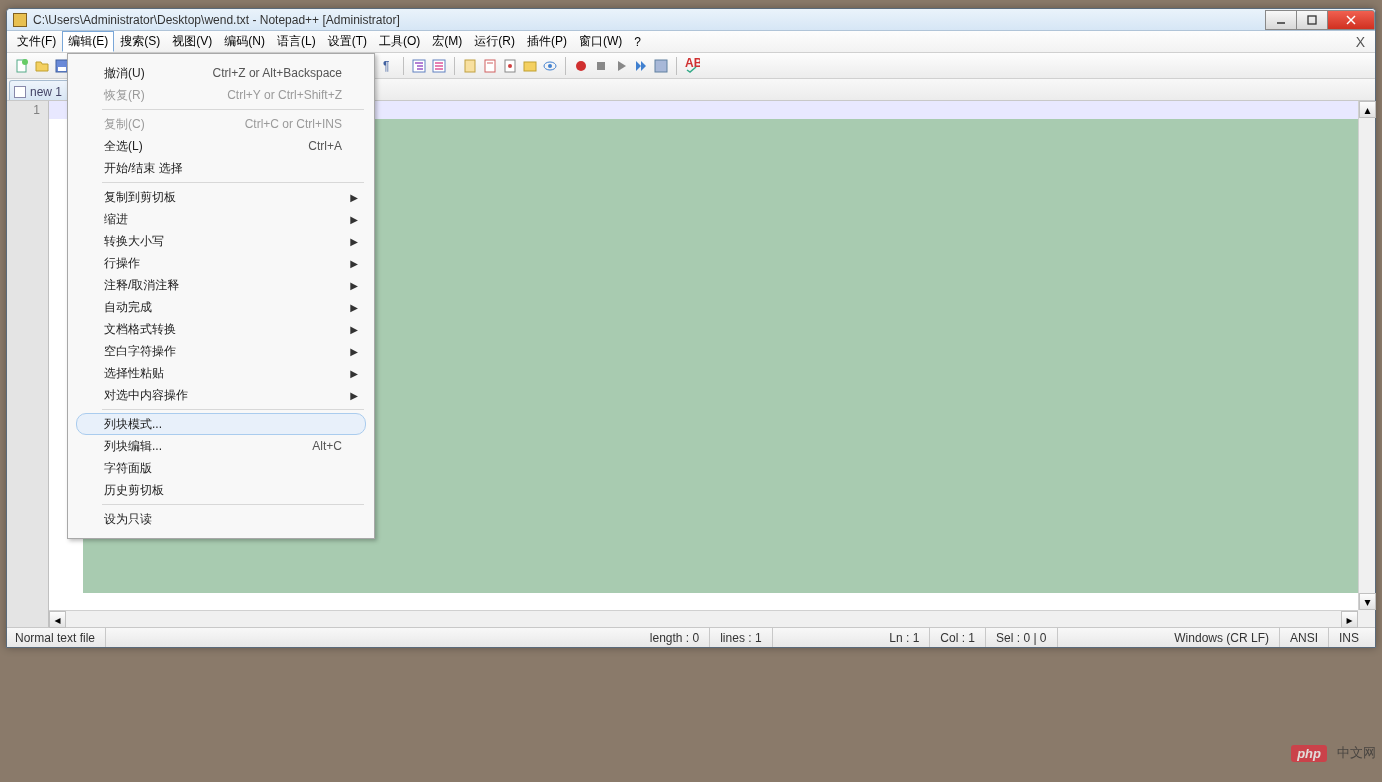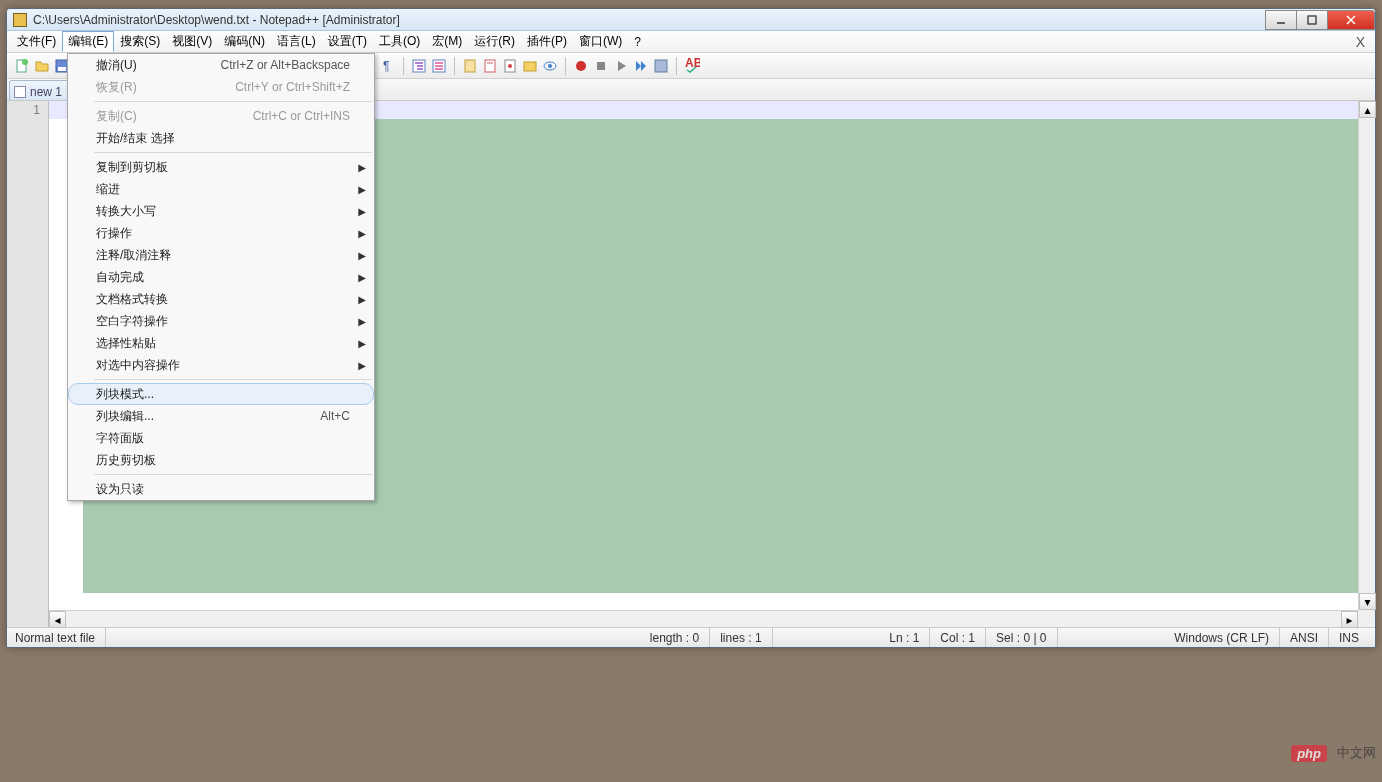--- a/index.html
+++ b/index.html
@@ -48,21 +48,21 @@
 .sb-track { flex: 1; }
 .corner { position: absolute; right: 0; bottom: 0; width: 17px; height: 17px; background: #f0f0f0; }
 
 
 .statusbar { height: 20px; background: linear-gradient(#f8f8f8,#e8e8e8); border-top: 1px solid #c8c8c8; display: flex; align-items: flex-end; padding: 0 6px; color: #333; }
 .statusbar .cell { padding: 0 10px; border-right: 1px solid #c8c8c8; height: 100%; display: flex; align-items: center; }
 .statusbar .cell.first { border-left: none; padding-left: 2px; }
 .statusbar .spacer { flex: 1; }
 
 
-.dropdown { position: absolute; left: 60px; top: 44px; width: 308px; background: #f8f8f8; border: 1px solid #a8a8a8; box-shadow: 2px 2px 4px rgba(0,0,0,0.25); z-index: 10; padding: 0; }
+.dropdown { position: absolute; left: 60px; top: 44px; width: 308px; background: #f8f8f8; border: 1px solid #a8a8a8; box-shadow: 2px 2px 4px rgba(0,0,0,0.25); z-index: 10; padding: 8px; }
 .dropdown .dd-item { height: 22px; display: flex; align-items: center; padding: 0 24px 0 28px; position: relative; color: #222; }
 .dropdown .dd-item.disabled { color: #9a9a9a; }
 .dropdown .dd-item.hover { background: #e8f0fa; border: 1px solid #aaccee; border-radius: 10px; padding: 0 23px 0 27px; }
 .dropdown .dd-item .label { flex: 1; }
 .dropdown .dd-item .shortcut { color: #555; }
 .dropdown .dd-item.disabled .shortcut { color: #9a9a9a; }
 .dropdown .dd-item .arrow { position: absolute; right: 8px; color: #333; font-size: 10px; }
 .dropdown .dd-sep { height: 1px; background: #d8d8d8; margin: 3px 2px 3px 26px; }
 
 
@@ -353,20 +353,24 @@
       <div class="dd-item disabled">
         <span class="label">恢复(R)</span>
         <span class="shortcut">Ctrl+Y or Ctrl+Shift+Z</span>
       </div>
       <div class="dd-sep"></div>
       <div class="dd-item disabled">
         <span class="label">复制(C)</span>
         <span class="shortcut">Ctrl+C or Ctrl+INS</span>
       </div>
       <div class="dd-item">
+        <span class="label">全选(L)</span>
+        <span class="shortcut">Ctrl+A</span>
+      </div>
+      <div class="dd-item">
         <span class="label">开始/结束 选择</span>
       </div>
       <div class="dd-sep"></div>
       <div class="dd-item">
         <span class="label">复制到剪切板</span>
         <span class="arrow">▶</span>
       </div>
       <div class="dd-item">
         <span class="label">缩进</span>
         <span class="arrow">▶</span>

